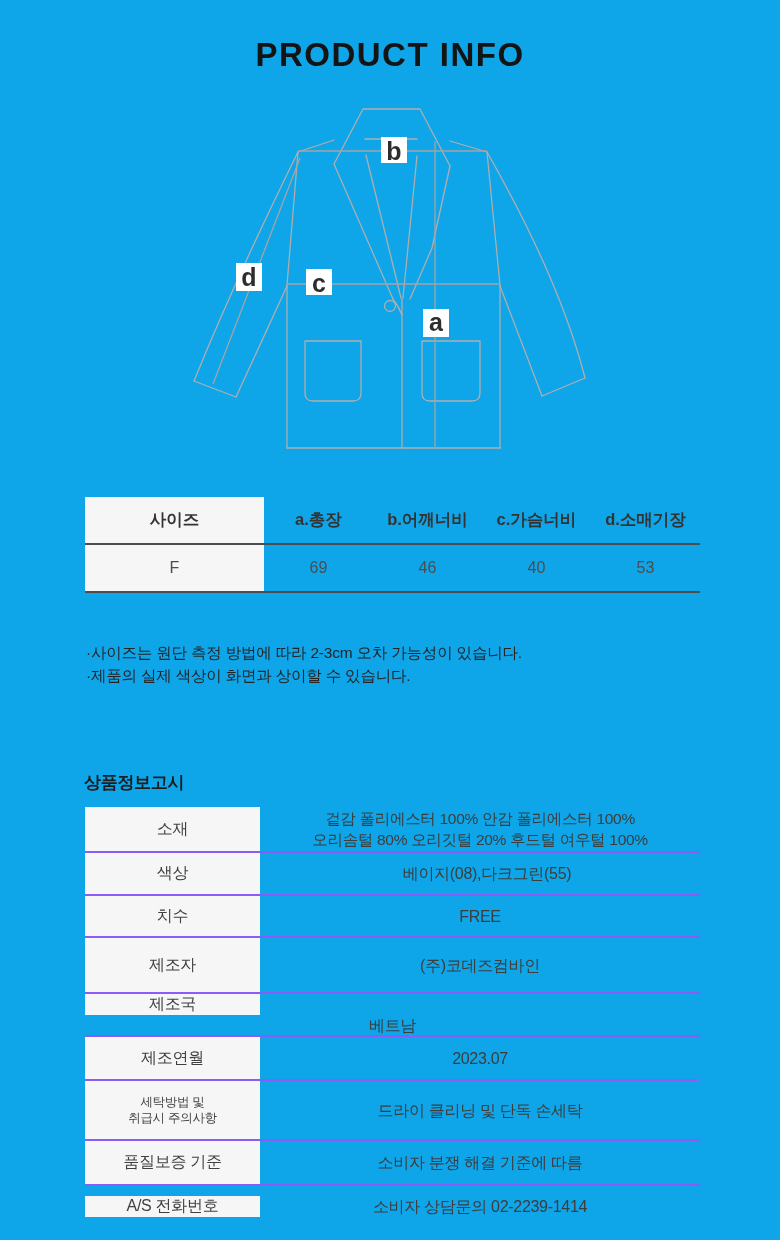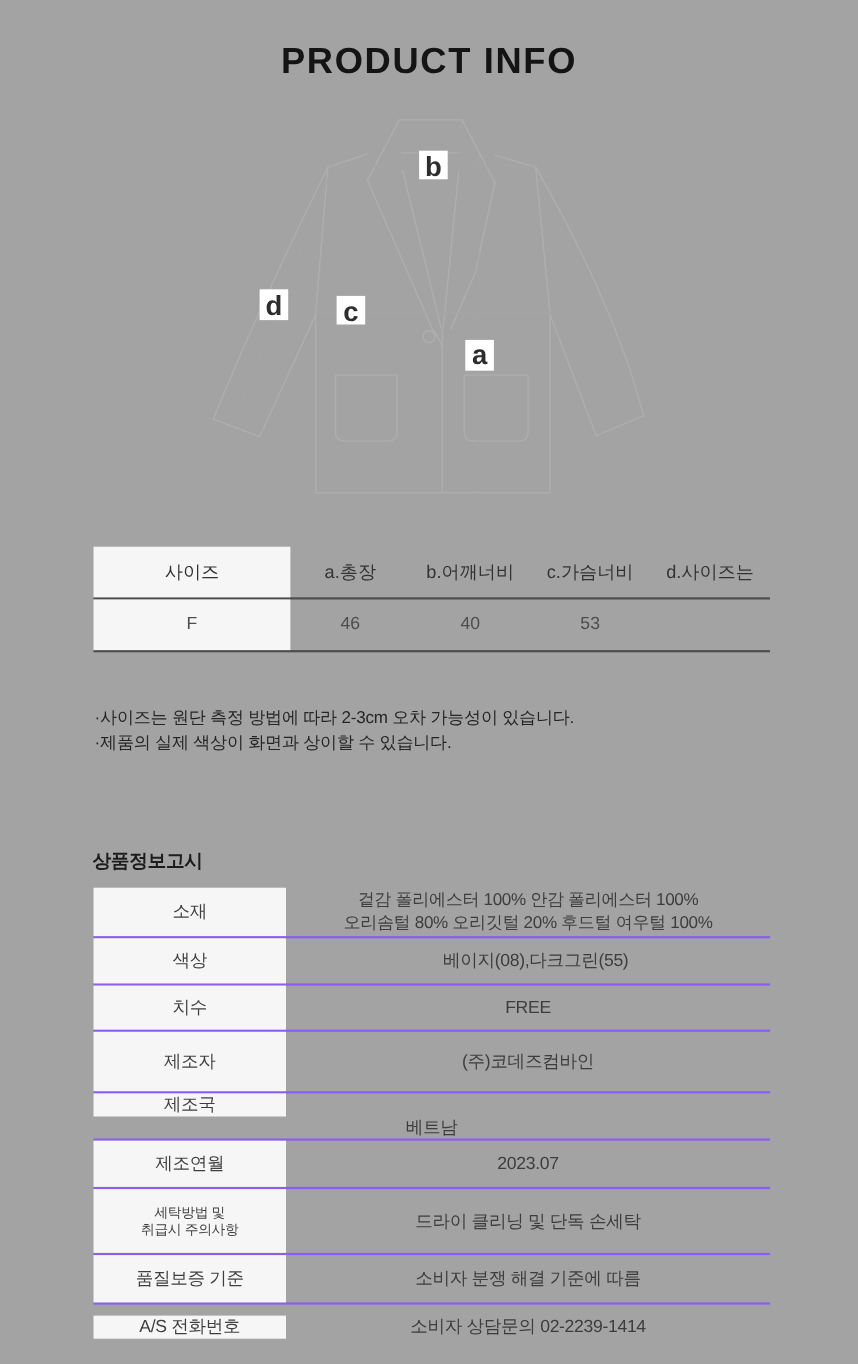--- a/index.html
+++ b/index.html
@@ -2,21 +2,21 @@
 <html><head>
 <meta charset="utf-8">
 <style>
   * { margin:0; padding:0; box-sizing:border-box; }
   html,body { background:#ffffff; }
   body {
     width:780px; height:1240px; margin:0 auto; overflow:hidden;
     font-family:"Liberation Sans","DejaVu Sans",sans-serif;
     color:#3d3d3d;
   }
-  .page { position:relative; width:780px; height:1240px; background:#a3a3a3; }
+  .page { position:relative; width:780px; height:1240px; background:#0ea5e9; }
 
   
   .page-title {
     padding-top:34px; text-align:center;
     font-size:33px; font-weight:600; letter-spacing:1.5px; color:#141414;
     line-height:42px;
   }
 
   
   .diagram-wrap { width:440px; height:405px; margin:12px auto 0; }
@@ -28,21 +28,21 @@
                    font-family:"Liberation Sans","DejaVu Sans",sans-serif; }
 
   
   .size-table { margin:4px 0 0 85px; width:615px; }
   .st-row { display:flex; height:48px; align-items:stretch; }
   .st-row.header { border-bottom:2px solid #4d4d4d; }
   .st-row.data   { border-bottom:2px solid #4d4d4d; }
   .st-cell { display:flex; align-items:center; justify-content:center; }
   .st-cell.c0 { width:179px; background:#f6f6f6; }
   .st-cell.cn { width:109px; }
-  .st-row.header .st-cell { font-size:16.5px; font-weight:400; color:#333; }
+  .st-row.header .st-cell { font-size:16.5px; font-weight:700; color:#333; }
   .st-row.data .st-cell { font-size:16px; color:#4d4d4d; }
 
   
   .notes { margin:48px 0 0 86px; font-size:15.5px; line-height:23px; color:#252525; letter-spacing:-0.2px; }
 
   
   .notice-title { margin:84px 0 0 84px; font-size:17px; font-weight:700; color:#1c1c1c; letter-spacing:-0.3px; }
   .info-table { margin:13px 0 0 85px; width:615px; }
   .it-row { display:flex; border-bottom:2px solid #8b5cf6; }
   .it-row:last-child { border-bottom:none; }
@@ -127,24 +127,25 @@
       </g>
     </svg>
   </div>
 
   <div class="size-table">
     <div class="st-row header">
       <div class="st-cell c0">사이즈</div>
       <div class="st-cell cn">a.총장</div>
       <div class="st-cell cn">b.어깨너비</div>
       <div class="st-cell cn">c.가슴너비</div>
-      <div class="st-cell cn">d.사이즈는</div>
+      <div class="st-cell cn">d.소매기장</div>
     </div>
     <div class="st-row data">
       <div class="st-cell c0">F</div>
+      <div class="st-cell cn">69</div>
       <div class="st-cell cn">46</div>
       <div class="st-cell cn">40</div>
       <div class="st-cell cn">53</div>
     </div>
   </div>
 
   <div class="notes">
     <div>·사이즈는 원단 측정 방법에 따라 2-3cm 오차 가능성이 있습니다.</div>
     <div>·제품의 실제 색상이 화면과 상이할 수 있습니다.</div>
   </div>

